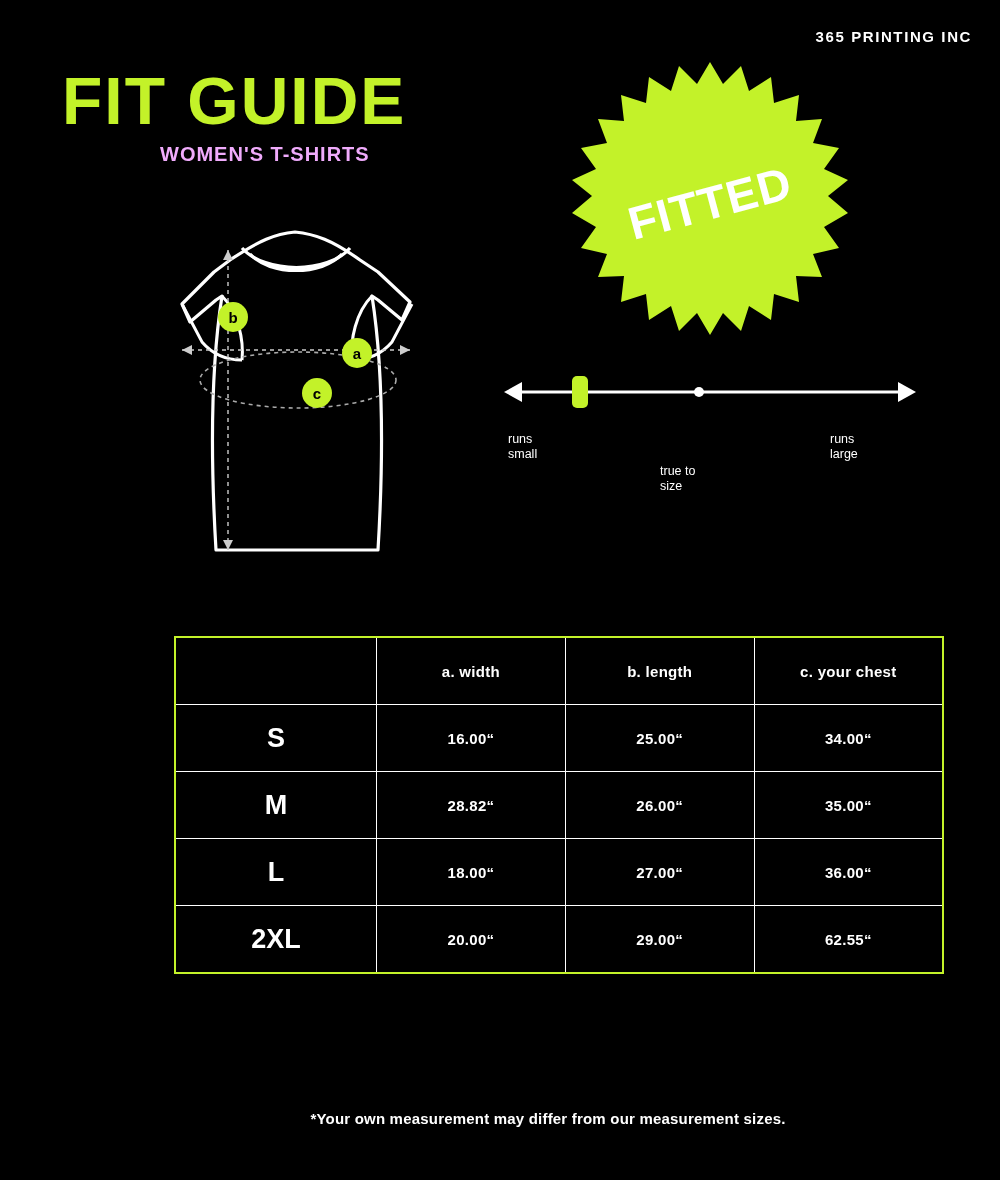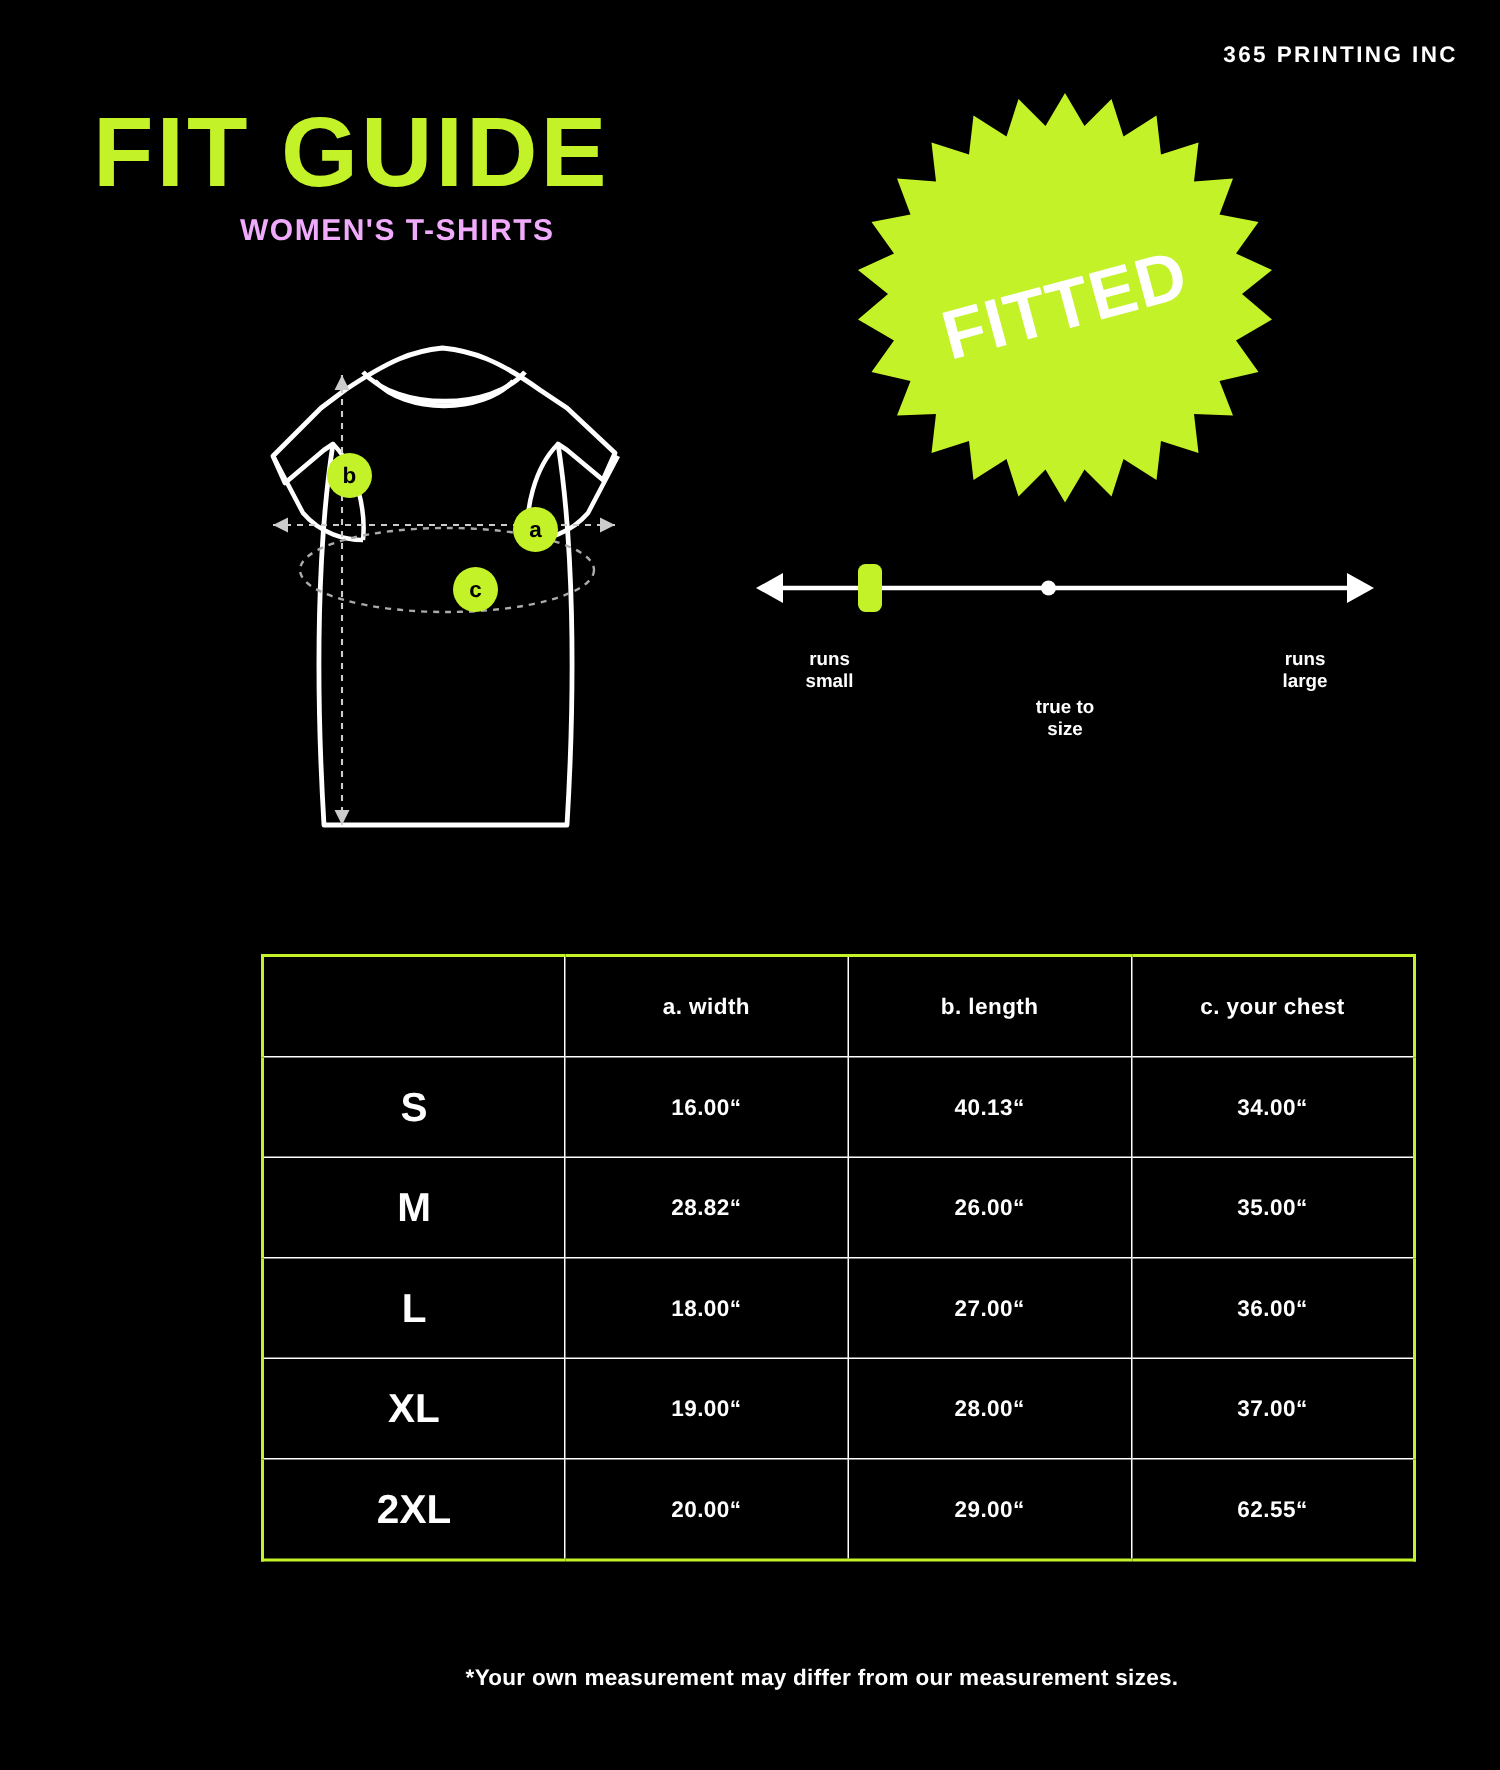--- a/index.html
+++ b/index.html
@@ -99,23 +99,23 @@
   .scale {
     position: absolute;
     left: 500px;
     top: 360px;
     width: 420px;
     height: 120px;
   }
   .scale-label {
     position: absolute;
     font-size: 12.5px;
-    font-weight: bold;
-    color: #ffffff;
-    text-align: center;
+    font-weight: normal;
+    color: #ffffff;
+    text-align: left;
     line-height: 1.2;
   }
   .lbl-small { left: 8px;  top: 72px; width: 90px; }
   .lbl-true  { left: 160px; top: 72px; width: 100px; margin-top: 32px; }
   .lbl-large { left: 330px; top: 72px; width: 80px; }
 
   
   .table-wrap {
     position: absolute;
     left: 131px;
@@ -256,42 +256,36 @@
     <tbody>
         <tr>
       <th class="col-size hdr"></th>
       <th class="hdr">a. width</th>
       <th class="hdr">b. length</th>
       <th class="hdr">c. your chest</th>
     </tr>
     <tr>
       <td class="col-size size-cell">S</td>
       <td class="val-cell">16.00“</td>
-      <td class="val-cell">40.13“</td>
+      <td class="val-cell">25.00“</td>
       <td class="val-cell">34.00“</td>
     </tr>
     <tr>
       <td class="col-size size-cell">M</td>
       <td class="val-cell">28.82“</td>
       <td class="val-cell">26.00“</td>
       <td class="val-cell">35.00“</td>
     </tr>
     <tr>
       <td class="col-size size-cell">L</td>
       <td class="val-cell">18.00“</td>
       <td class="val-cell">27.00“</td>
       <td class="val-cell">36.00“</td>
     </tr>
     <tr>
-      <td class="col-size size-cell">XL</td>
-      <td class="val-cell">19.00“</td>
-      <td class="val-cell">28.00“</td>
-      <td class="val-cell">37.00“</td>
-    </tr>
-    <tr>
       <td class="col-size size-cell">2XL</td>
       <td class="val-cell">20.00“</td>
       <td class="val-cell">29.00“</td>
       <td class="val-cell">62.55“</td>
     </tr>
   </tbody>
     </table>
 </div>
 
 <div class="footnote">*Your own measurement may differ from our measurement sizes.</div>

